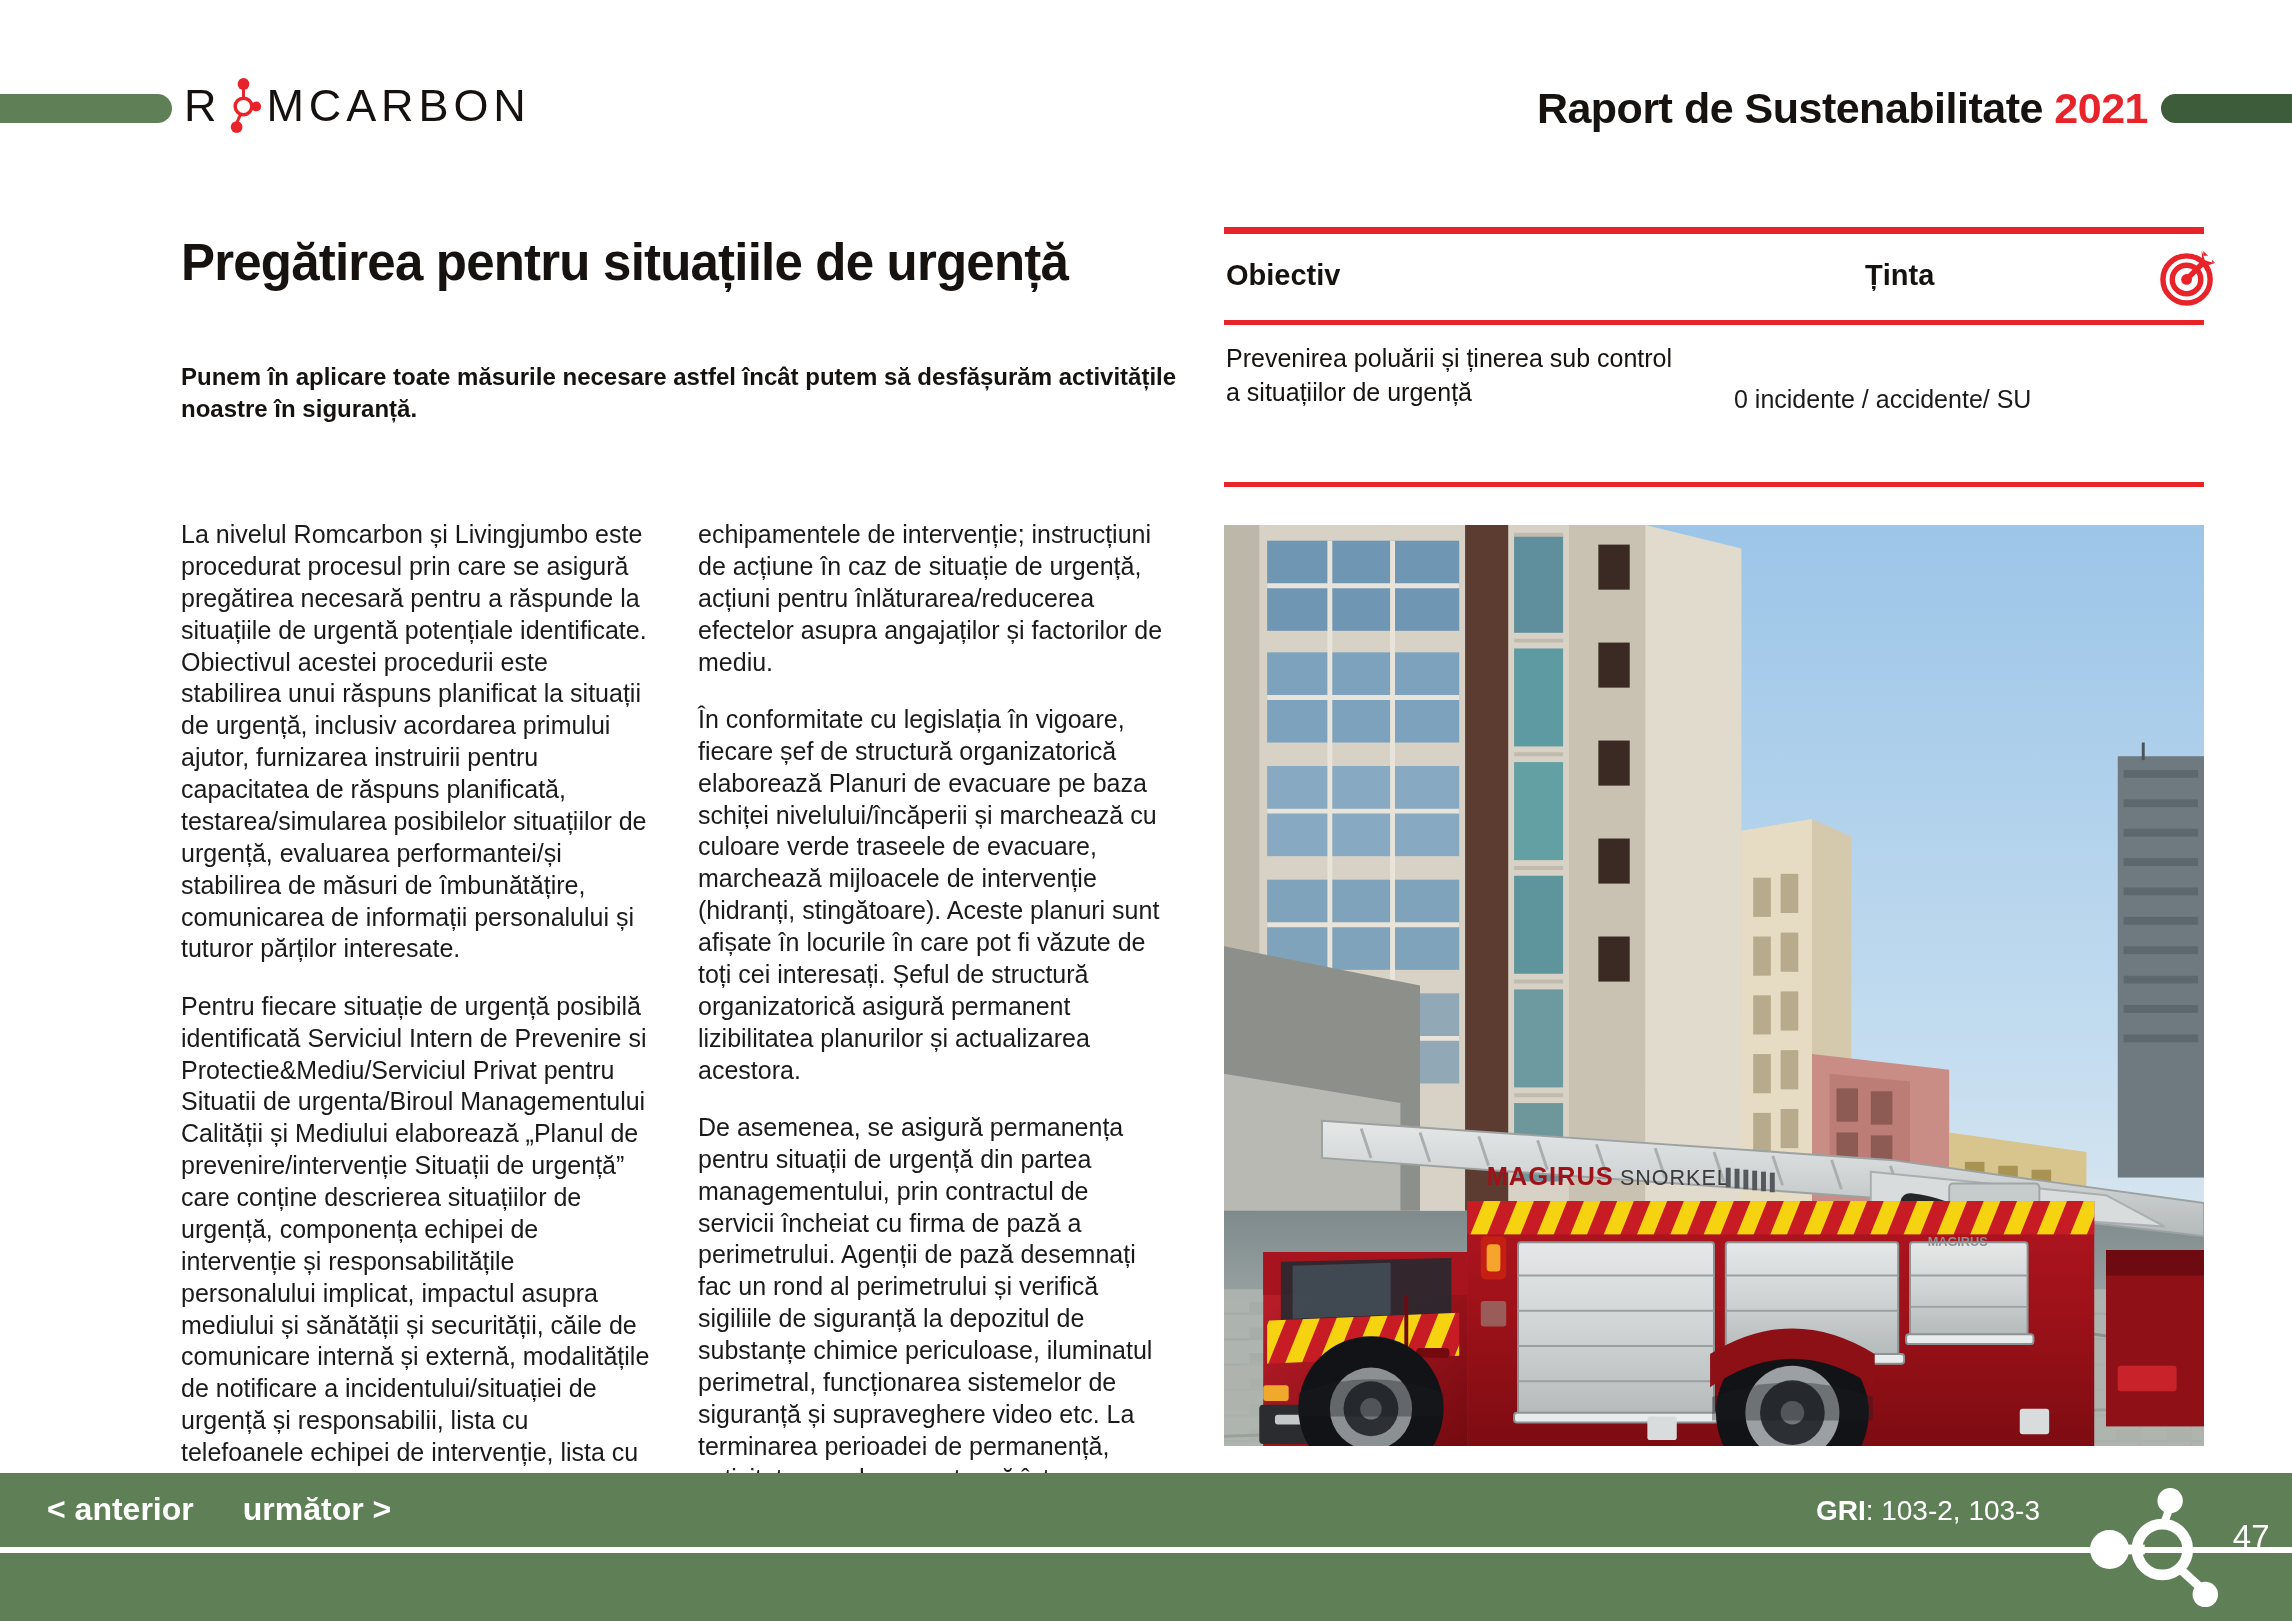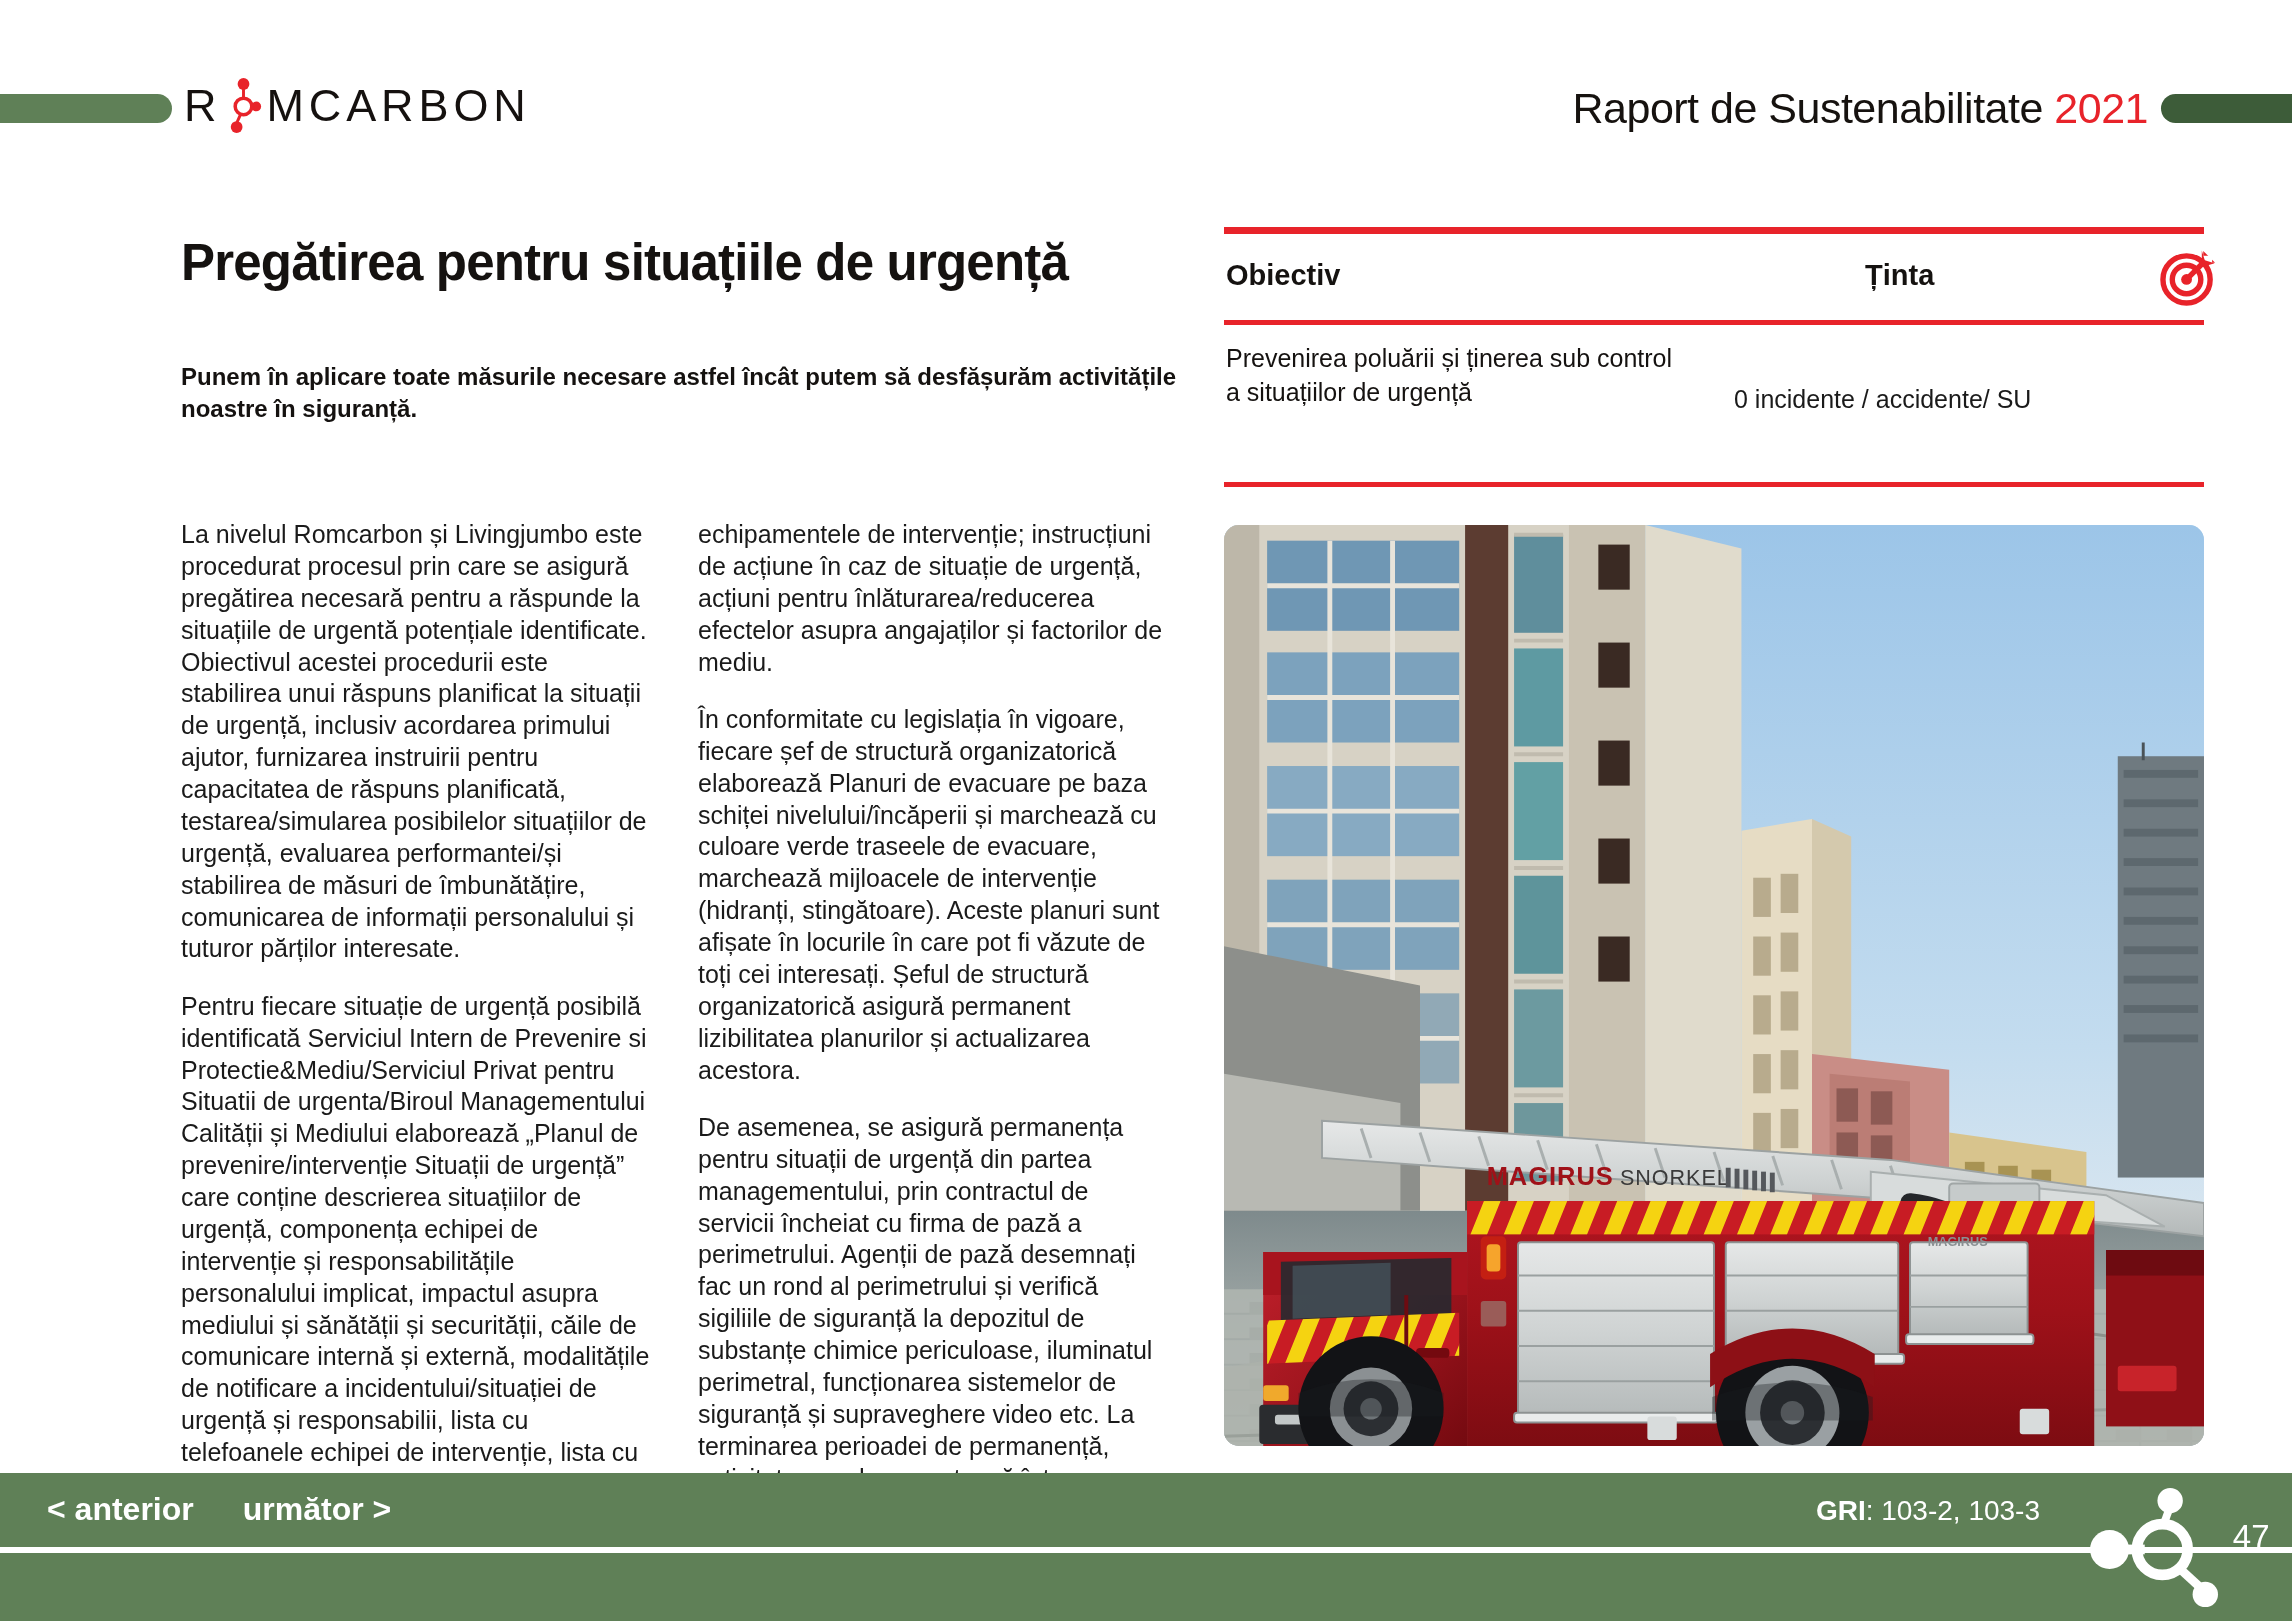--- a/index.html
+++ b/index.html
@@ -22,21 +22,21 @@
     background:#3d5c39; border-radius:14.7px 0 0 14.7px;
   }
   .logo { position:absolute; left:184px; top:76px; height:59px; display:flex; align-items:center; }
   .logo-text {
     font-family:"Liberation Sans", sans-serif;
     font-size:45px; font-weight:400; letter-spacing:4.9px; color:#15110f;
   }
   .logo-mol { position:relative; display:inline-block; width:45px; height:59px; vertical-align:middle; }
   .hdr-title {
     position:absolute; right:145px; top:84px;
-    font-size:43px; font-weight:normal; color:#16120f; white-space:nowrap;
+    font-size:43px; font-weight:bold; color:#16120f; white-space:nowrap;
     letter-spacing:-0.5px;
   }
   .hdr-title .yr { color:#e8232a; }
 
   
   .h1 {
     position:absolute; left:181px; top:233px; width:1000px;
     font-size:51px; font-weight:bold; color:#151210; letter-spacing:-0.8px;
   }
   .lead {
@@ -71,21 +71,21 @@
     font-size:25px; font-weight:normal; color:#151210; line-height:1.34;
   }
   .obj-body .cell-tinta {
     position:absolute; left:510px; top:17.6px; width:461px;
     font-size:25px; font-weight:400; color:#1a1a1a; line-height:1.34;margin-top:41px;
   }
 
   
   .photo {
     position:absolute; left:1224px; top:525px; width:980px; height:921px;
-    overflow:hidden; background:#b9d6ee;border-radius:15px;
+    overflow:hidden; background:#b9d6ee;
   }
   .photo svg { display:block; width:980px; height:921px; }
 
   
   .footer { position:absolute; left:0; top:1473px; width:2293px; height:148px; }
   .f-band {
     position:absolute; left:0; width:2293px; background:#5f8057;
   }
   .f-band-top { top:0; height:74px; }
   .f-band-bot { top:80px; height:68px; }

